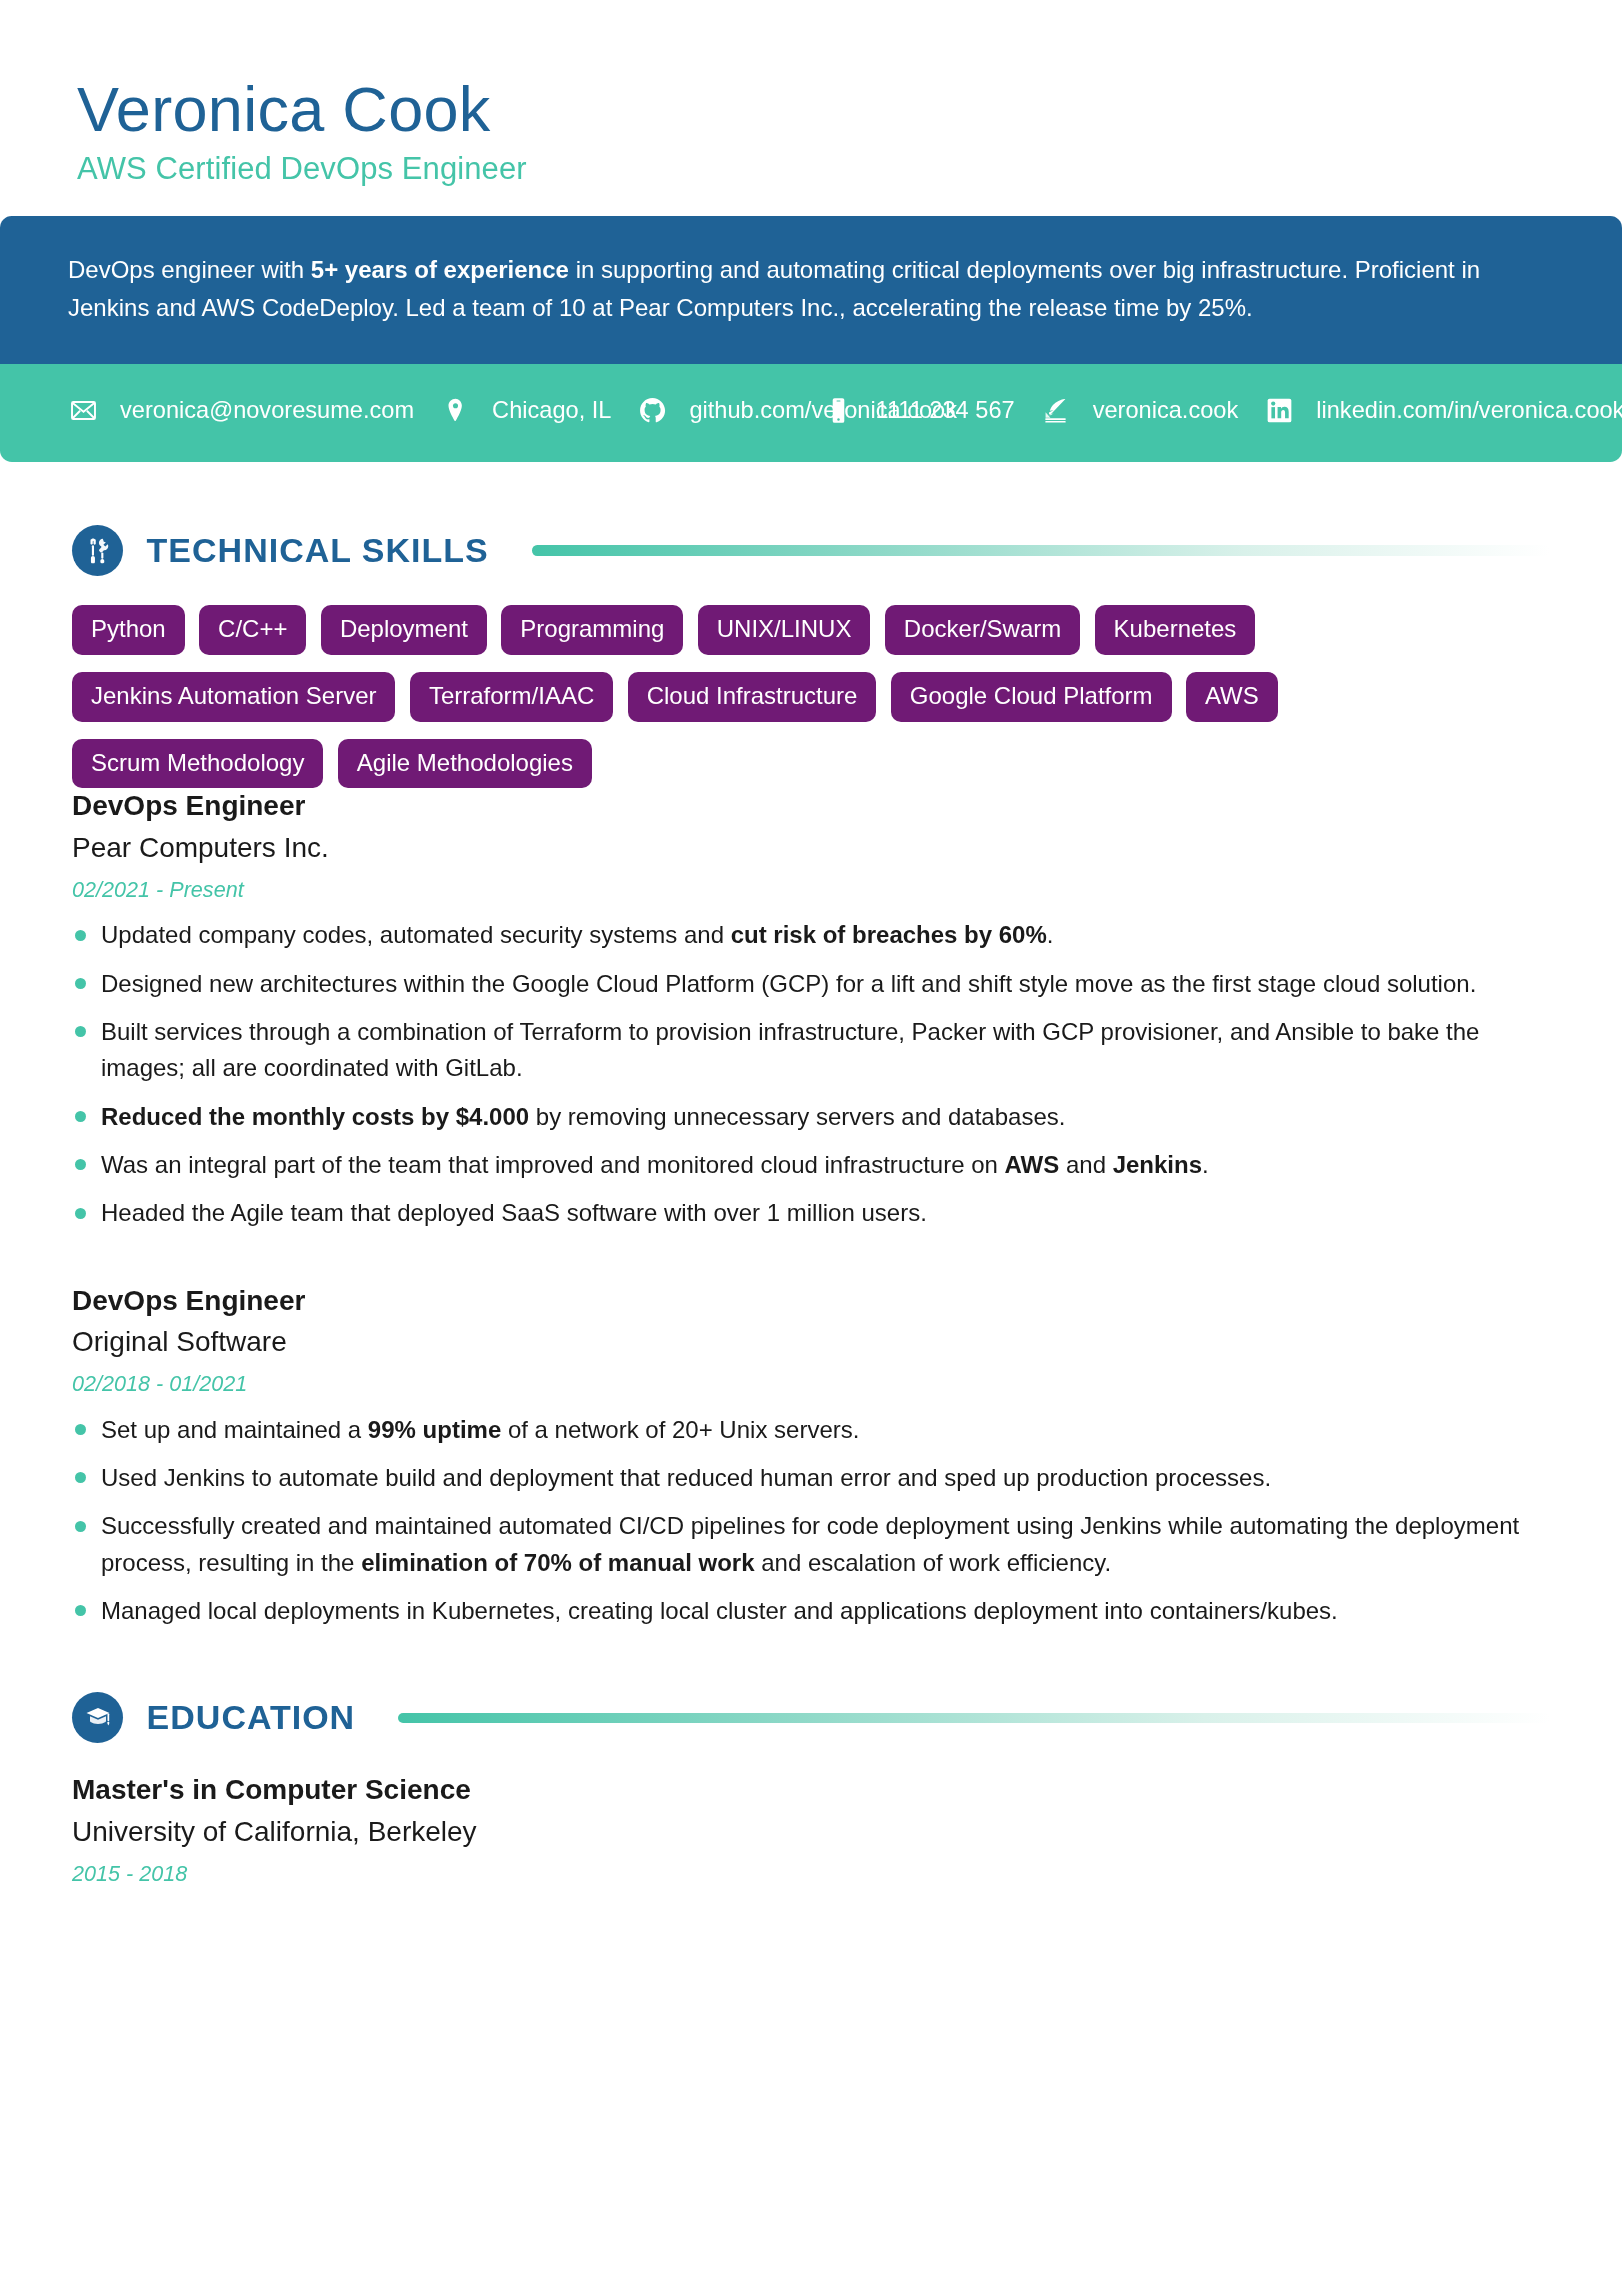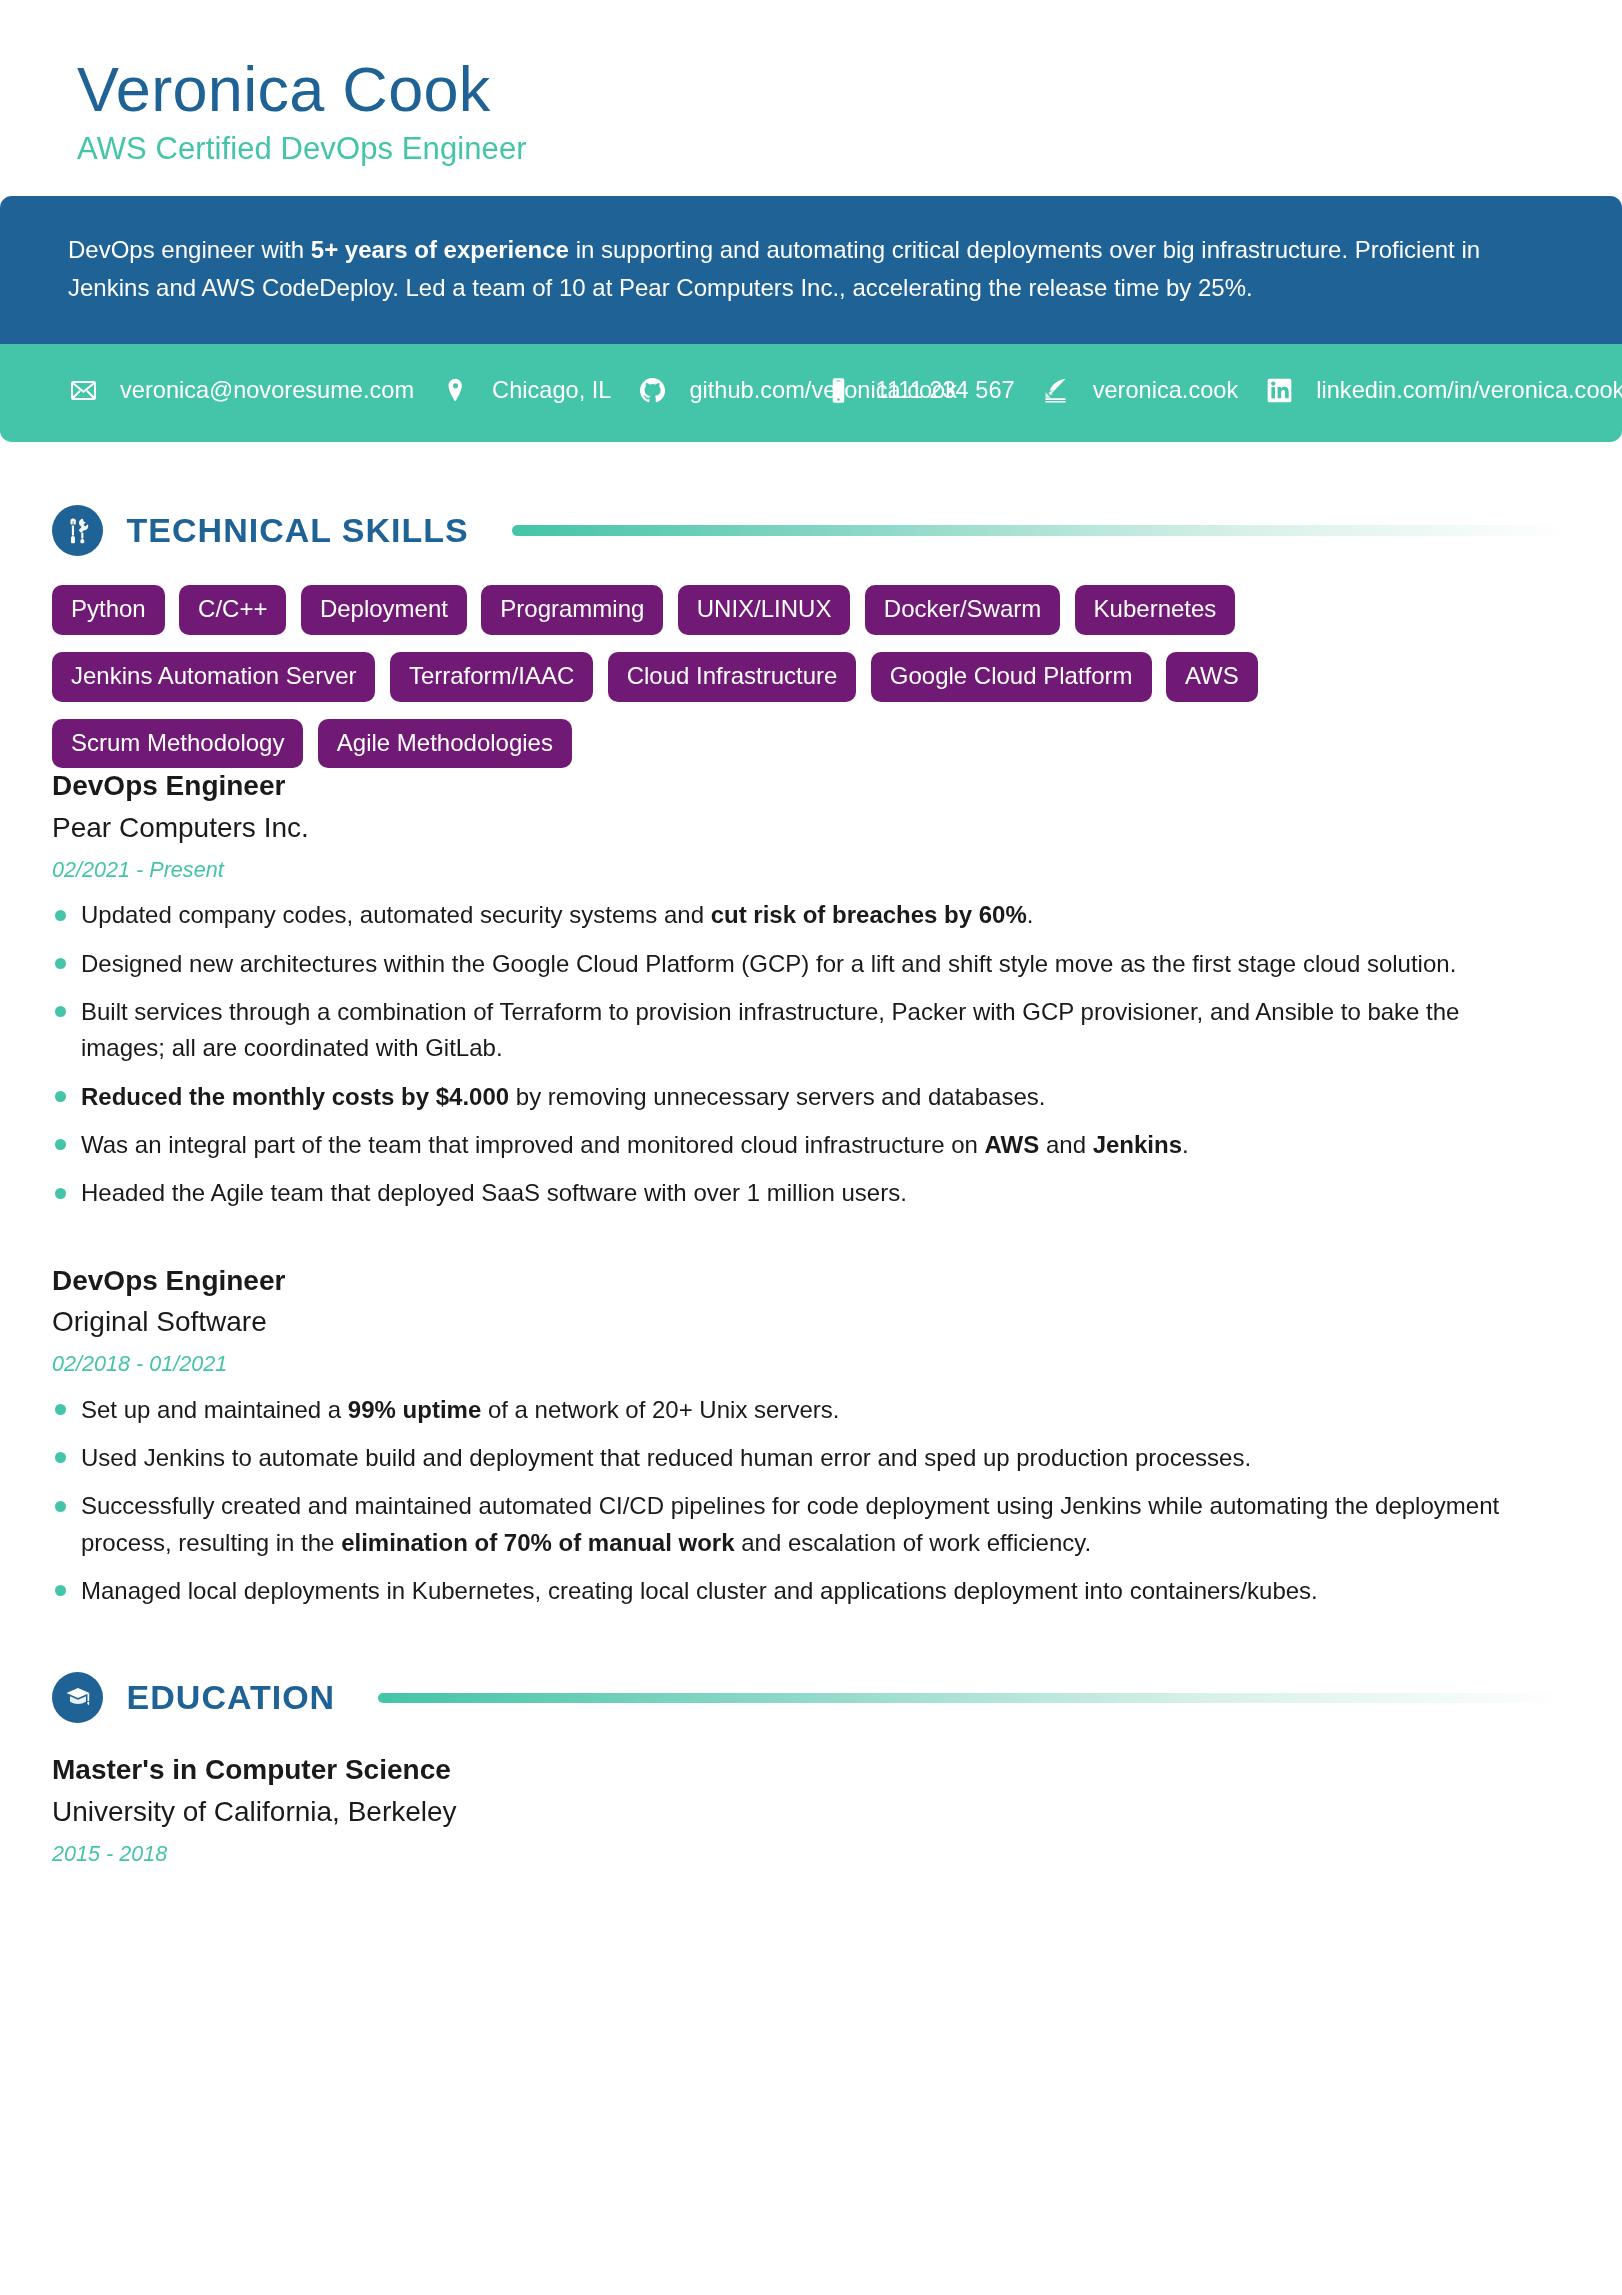--- a/index.html
+++ b/index.html
@@ -4,21 +4,21 @@
 <style>
   * { margin:0; padding:0; box-sizing:border-box; }
   html, body {
     width:1622px;
     background:#ffffff;
     font-family:"Liberation Sans", sans-serif;
   }
   body { width:1622px; min-height:2295px; position:relative; }
 
   
-  .header-name-block { padding:56px 0 0 77px; }
+  .header-name-block { padding:76px 0 0 77px; }
   .name {
     font-size:63px;
     font-weight:400;
     color:#1F6296;
     letter-spacing:0.3px;
     line-height:1.05;
   }
   .job-title {
     font-size:31px;
     font-weight:400;
@@ -58,21 +58,21 @@
   }
   .contact-icon svg { display:block; }
   .contact-text {
     color:#ffffff;
     font-size:23.6px;
     line-height:1.2;
     white-space:nowrap;
   }
 
   
-  .section { padding:0 52px; }
+  .section { padding:0 72px; }
   .section-head {
     display:flex;
     align-items:center;
     gap:23.6px;
     margin-top:63px;
     margin-bottom:29px;
   }
   .section-badge {
     width:51px; height:51px;
     border-radius:50%;

